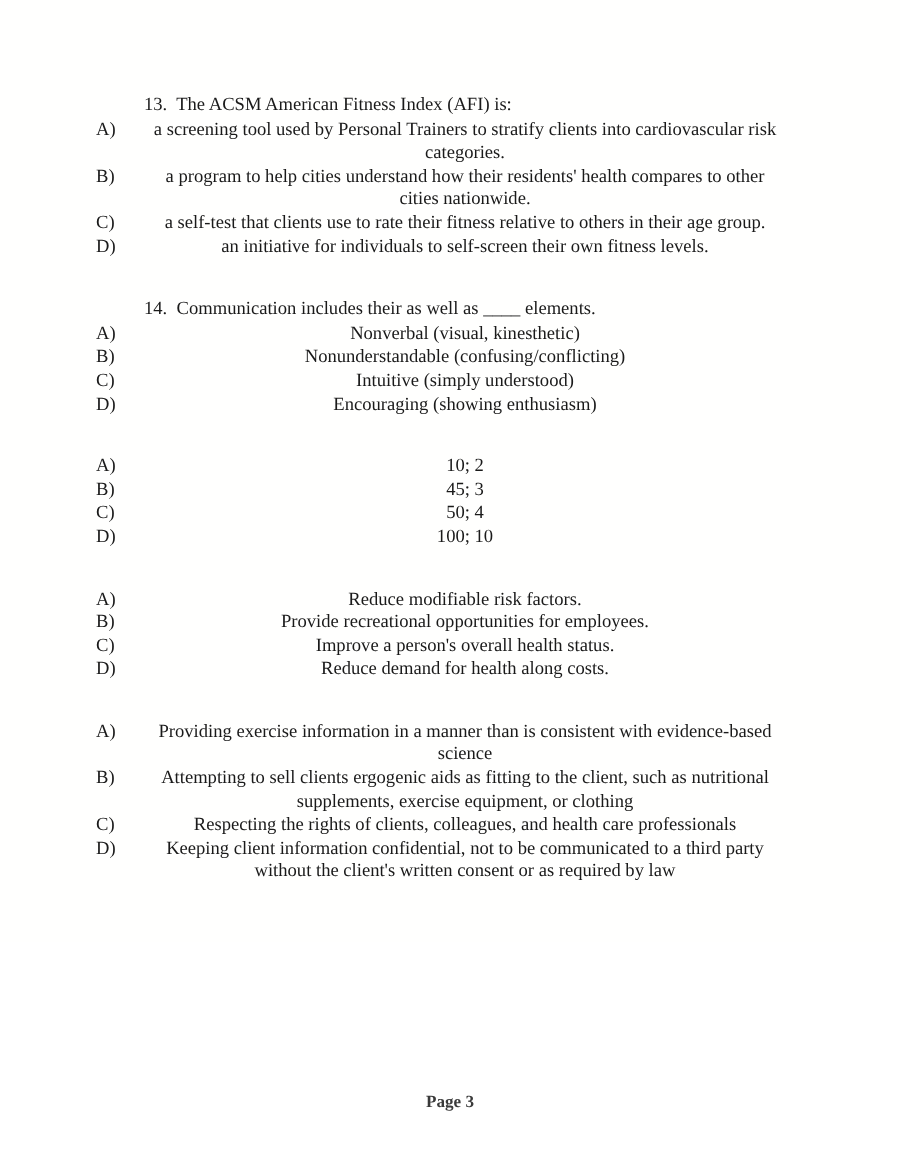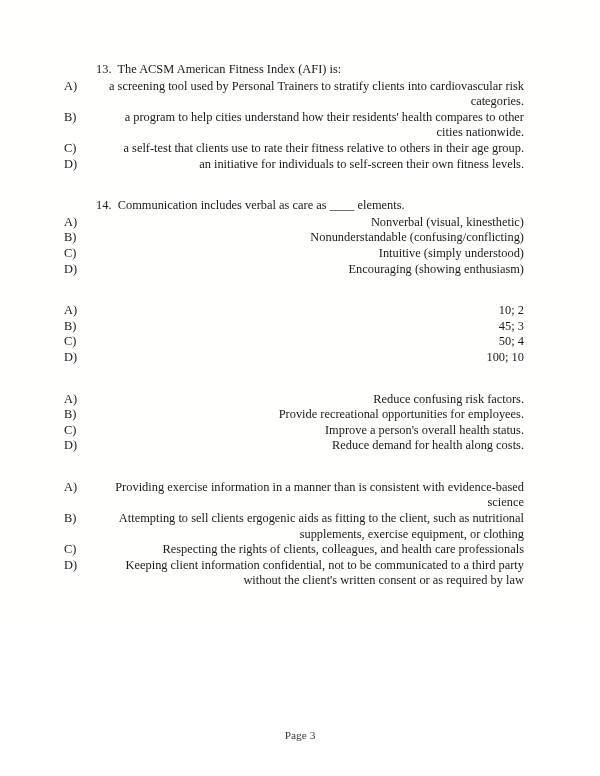--- a/index.html
+++ b/index.html
@@ -54,31 +54,32 @@
     line-height: 15.6px;
   }
   .opt-label {
     width: 34px;
     flex: 0 0 34px;
     padding-left: 2px;
     box-sizing: border-box;
   }
   .opt-text {
     flex: 1 1 auto;
-    text-align: right;
+    text-align: center;
   }
   .footer {
     position: absolute;
     left: 0;
     top: 728px;
     width: 600px;
     text-align: center;
     font-size: 11.4px;
     line-height: 14px;
     color: #3a3a3a;
+    font-weight: bold;
   }
 </style>
 </head>
 <body>
 
 <div class="page">
 
   <div class="content">
 
     <div class="question-block">
@@ -95,21 +96,21 @@
         <span class="opt-label">C)</span>
         <span class="opt-text">a self-test that clients use to rate their fitness relative to others in their age group.</span>
       </div>
       <div class="option-row">
         <span class="opt-label">D)</span>
         <span class="opt-text">an initiative for individuals to self-screen their own fitness levels.</span>
       </div>
     </div>
 
     <div class="question-block">
-      <div class="q-stem"><span class="q-num">14.</span>&nbsp; <span>Communication includes verbal as care as ____ elements.</span></div>
+      <div class="q-stem"><span class="q-num">14.</span>&nbsp; <span>Communication includes their as well as ____ elements.</span></div>
       <div class="option-row">
         <span class="opt-label">A)</span>
         <span class="opt-text">Nonverbal (visual, kinesthetic)</span>
       </div>
       <div class="option-row">
         <span class="opt-label">B)</span>
         <span class="opt-text">Nonunderstandable (confusing/conflicting)</span>
       </div>
       <div class="option-row">
         <span class="opt-label">C)</span>
@@ -136,21 +137,21 @@
       </div>
       <div class="option-row">
         <span class="opt-label">D)</span>
         <span class="opt-text">100; 10</span>
       </div>
     </div>
 
     <div class="question-block">
       <div class="option-row">
         <span class="opt-label">A)</span>
-        <span class="opt-text">Reduce confusing risk factors.</span>
+        <span class="opt-text">Reduce modifiable risk factors.</span>
       </div>
       <div class="option-row">
         <span class="opt-label">B)</span>
         <span class="opt-text">Provide recreational opportunities for employees.</span>
       </div>
       <div class="option-row">
         <span class="opt-label">C)</span>
         <span class="opt-text">Improve a person's overall health status.</span>
       </div>
       <div class="option-row">

